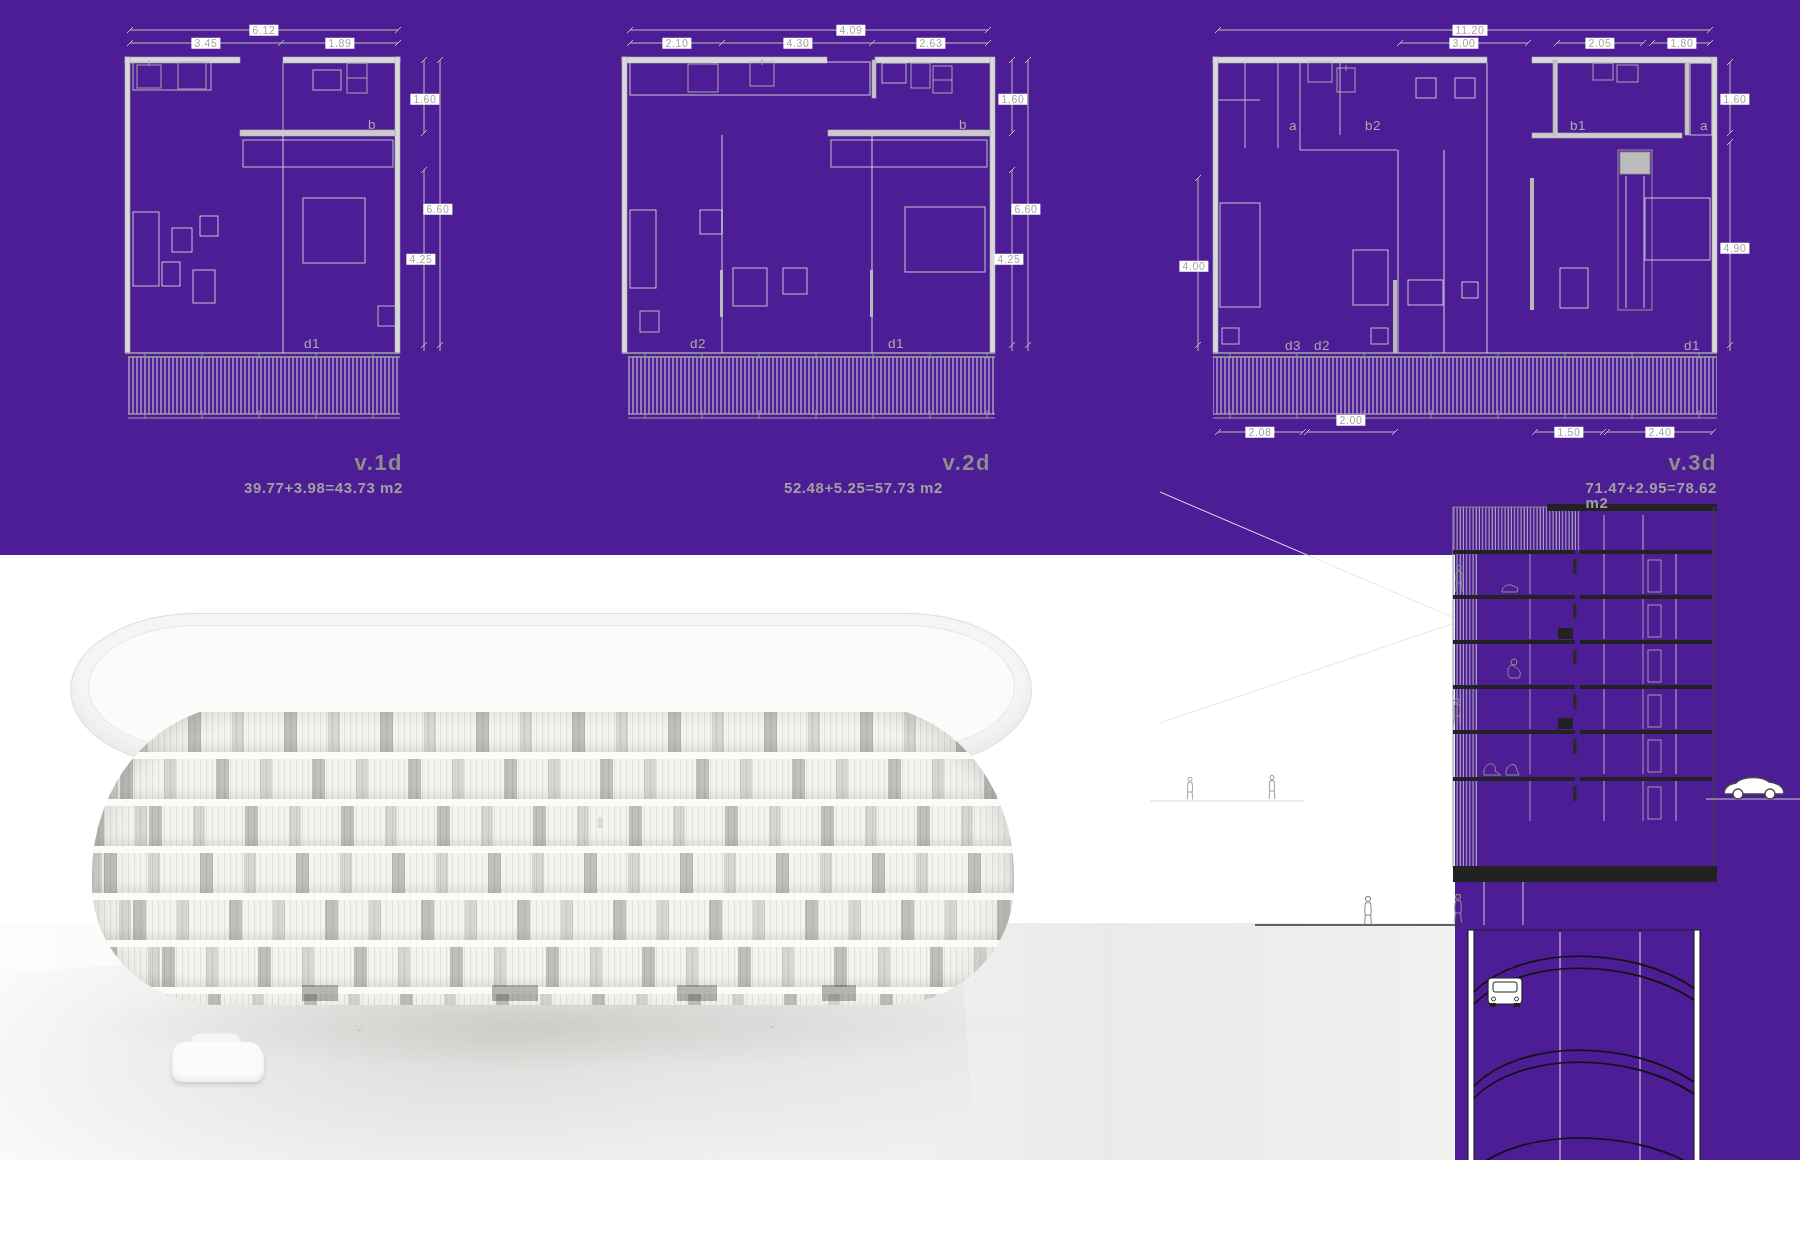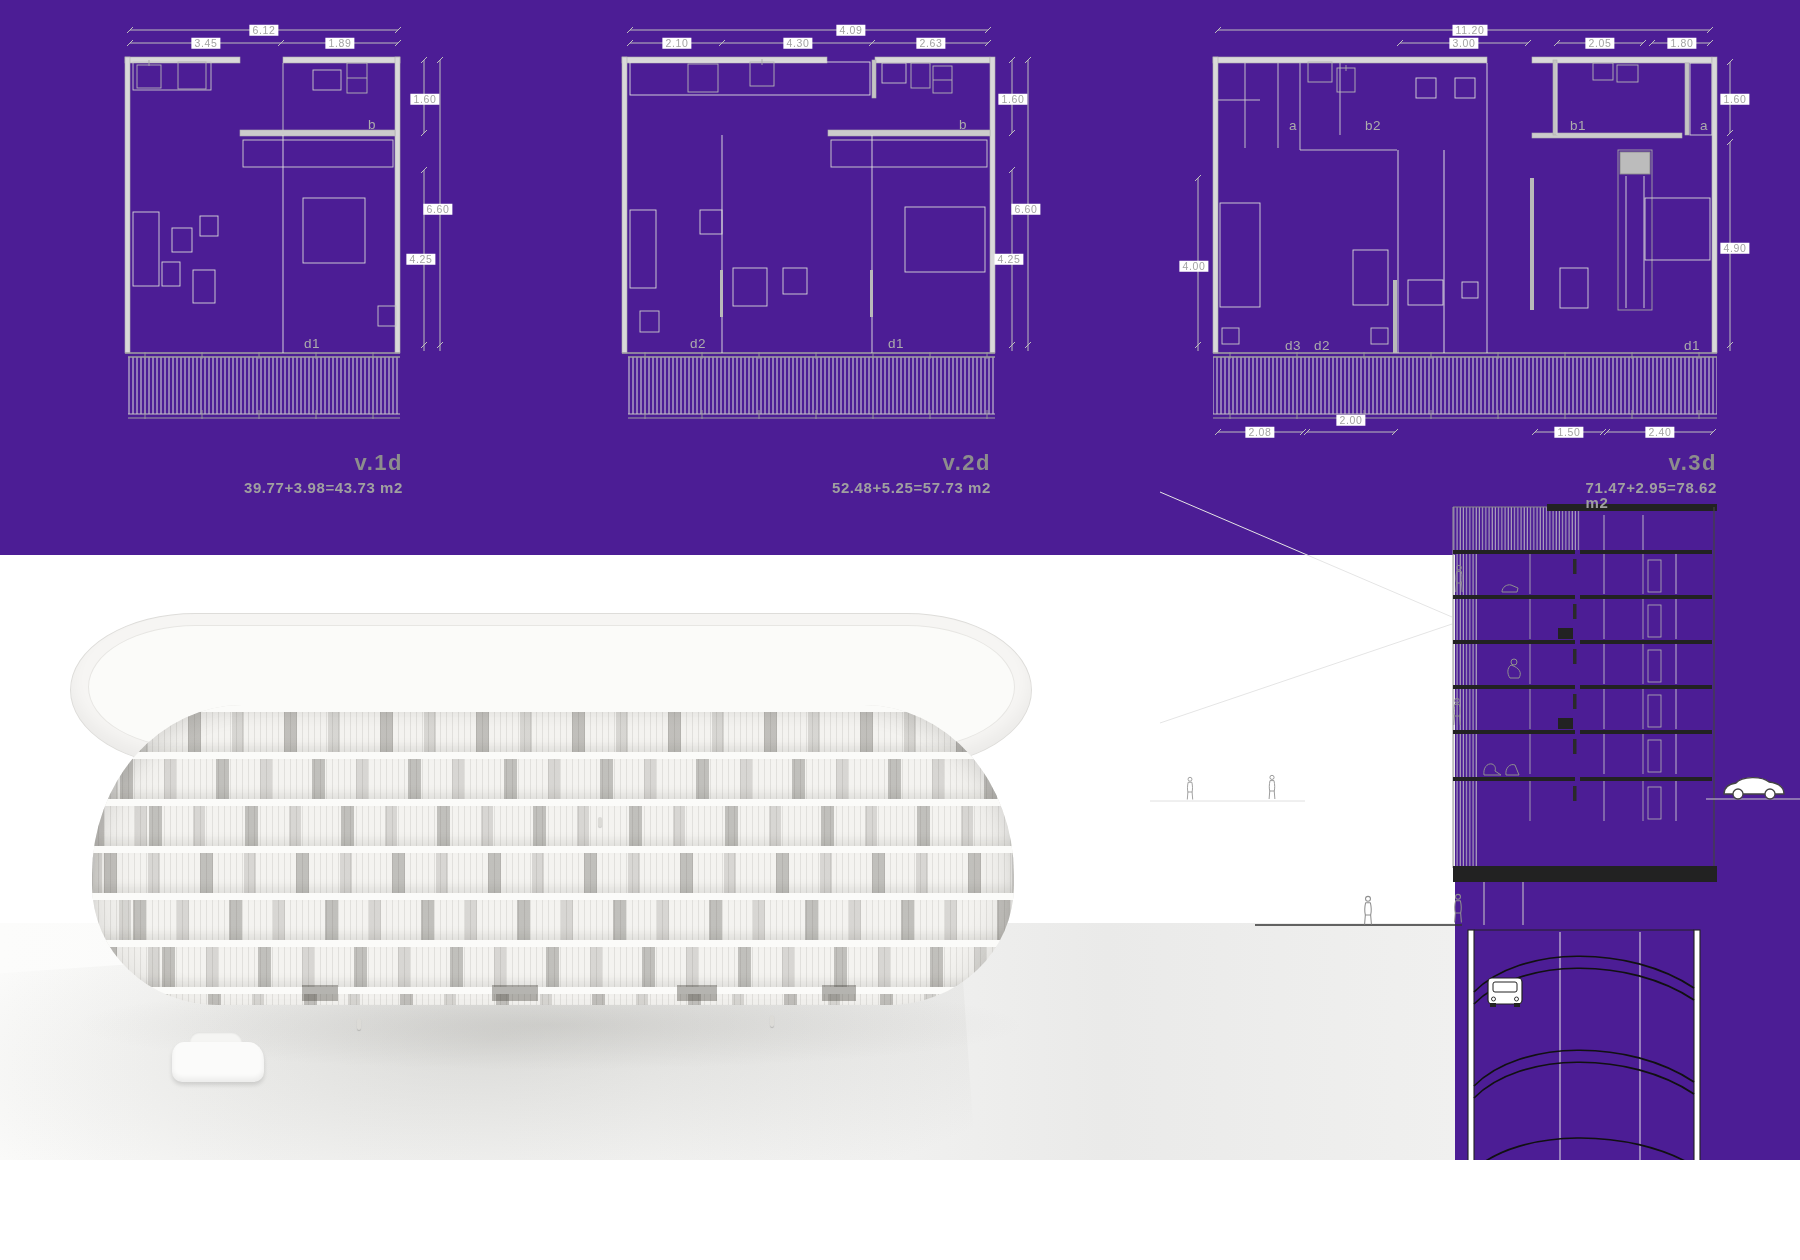--- a/index.html
+++ b/index.html
@@ -385,21 +385,21 @@
     <span class="dim" style="left:677px;top:43px">2.10</span>
     <span class="dim" style="left:798px;top:43px">4.30</span>
     <span class="dim" style="left:931px;top:43px">2.63</span>
     <span class="dim" style="left:1013px;top:99px">1.60</span>
     <span class="dim" style="left:1026px;top:209px">6.60</span>
     <span class="dim" style="left:1009px;top:259px">4.25</span>
     <span class="room" style="left:963px;top:125px">b</span>
     <span class="room" style="left:698px;top:344px">d2</span>
     <span class="room" style="left:896px;top:344px">d1</span>
     <div class="ptitle" style="left:991px;top:452px">v.2d</div>
-    <div class="parea" style="left:991px;top:480px">52.48+5.25=57.73 m2</div>
+    <div class="parea" style="left:943px;top:480px">52.48+5.25=57.73 m2</div>
 
     <span class="dim" style="left:1470px;top:30px">11.20</span>
     <span class="dim" style="left:1464px;top:43px">3.00</span>
     <span class="dim" style="left:1600px;top:43px">2.05</span>
     <span class="dim" style="left:1682px;top:43px">1.80</span>
     <span class="dim" style="left:1194px;top:266px">4.00</span>
     <span class="dim" style="left:1735px;top:99px">1.60</span>
     <span class="dim" style="left:1735px;top:248px">4.90</span>
     <span class="dim" style="left:1260px;top:432px">2.08</span>
     <span class="dim" style="left:1351px;top:420px">2.00</span>

